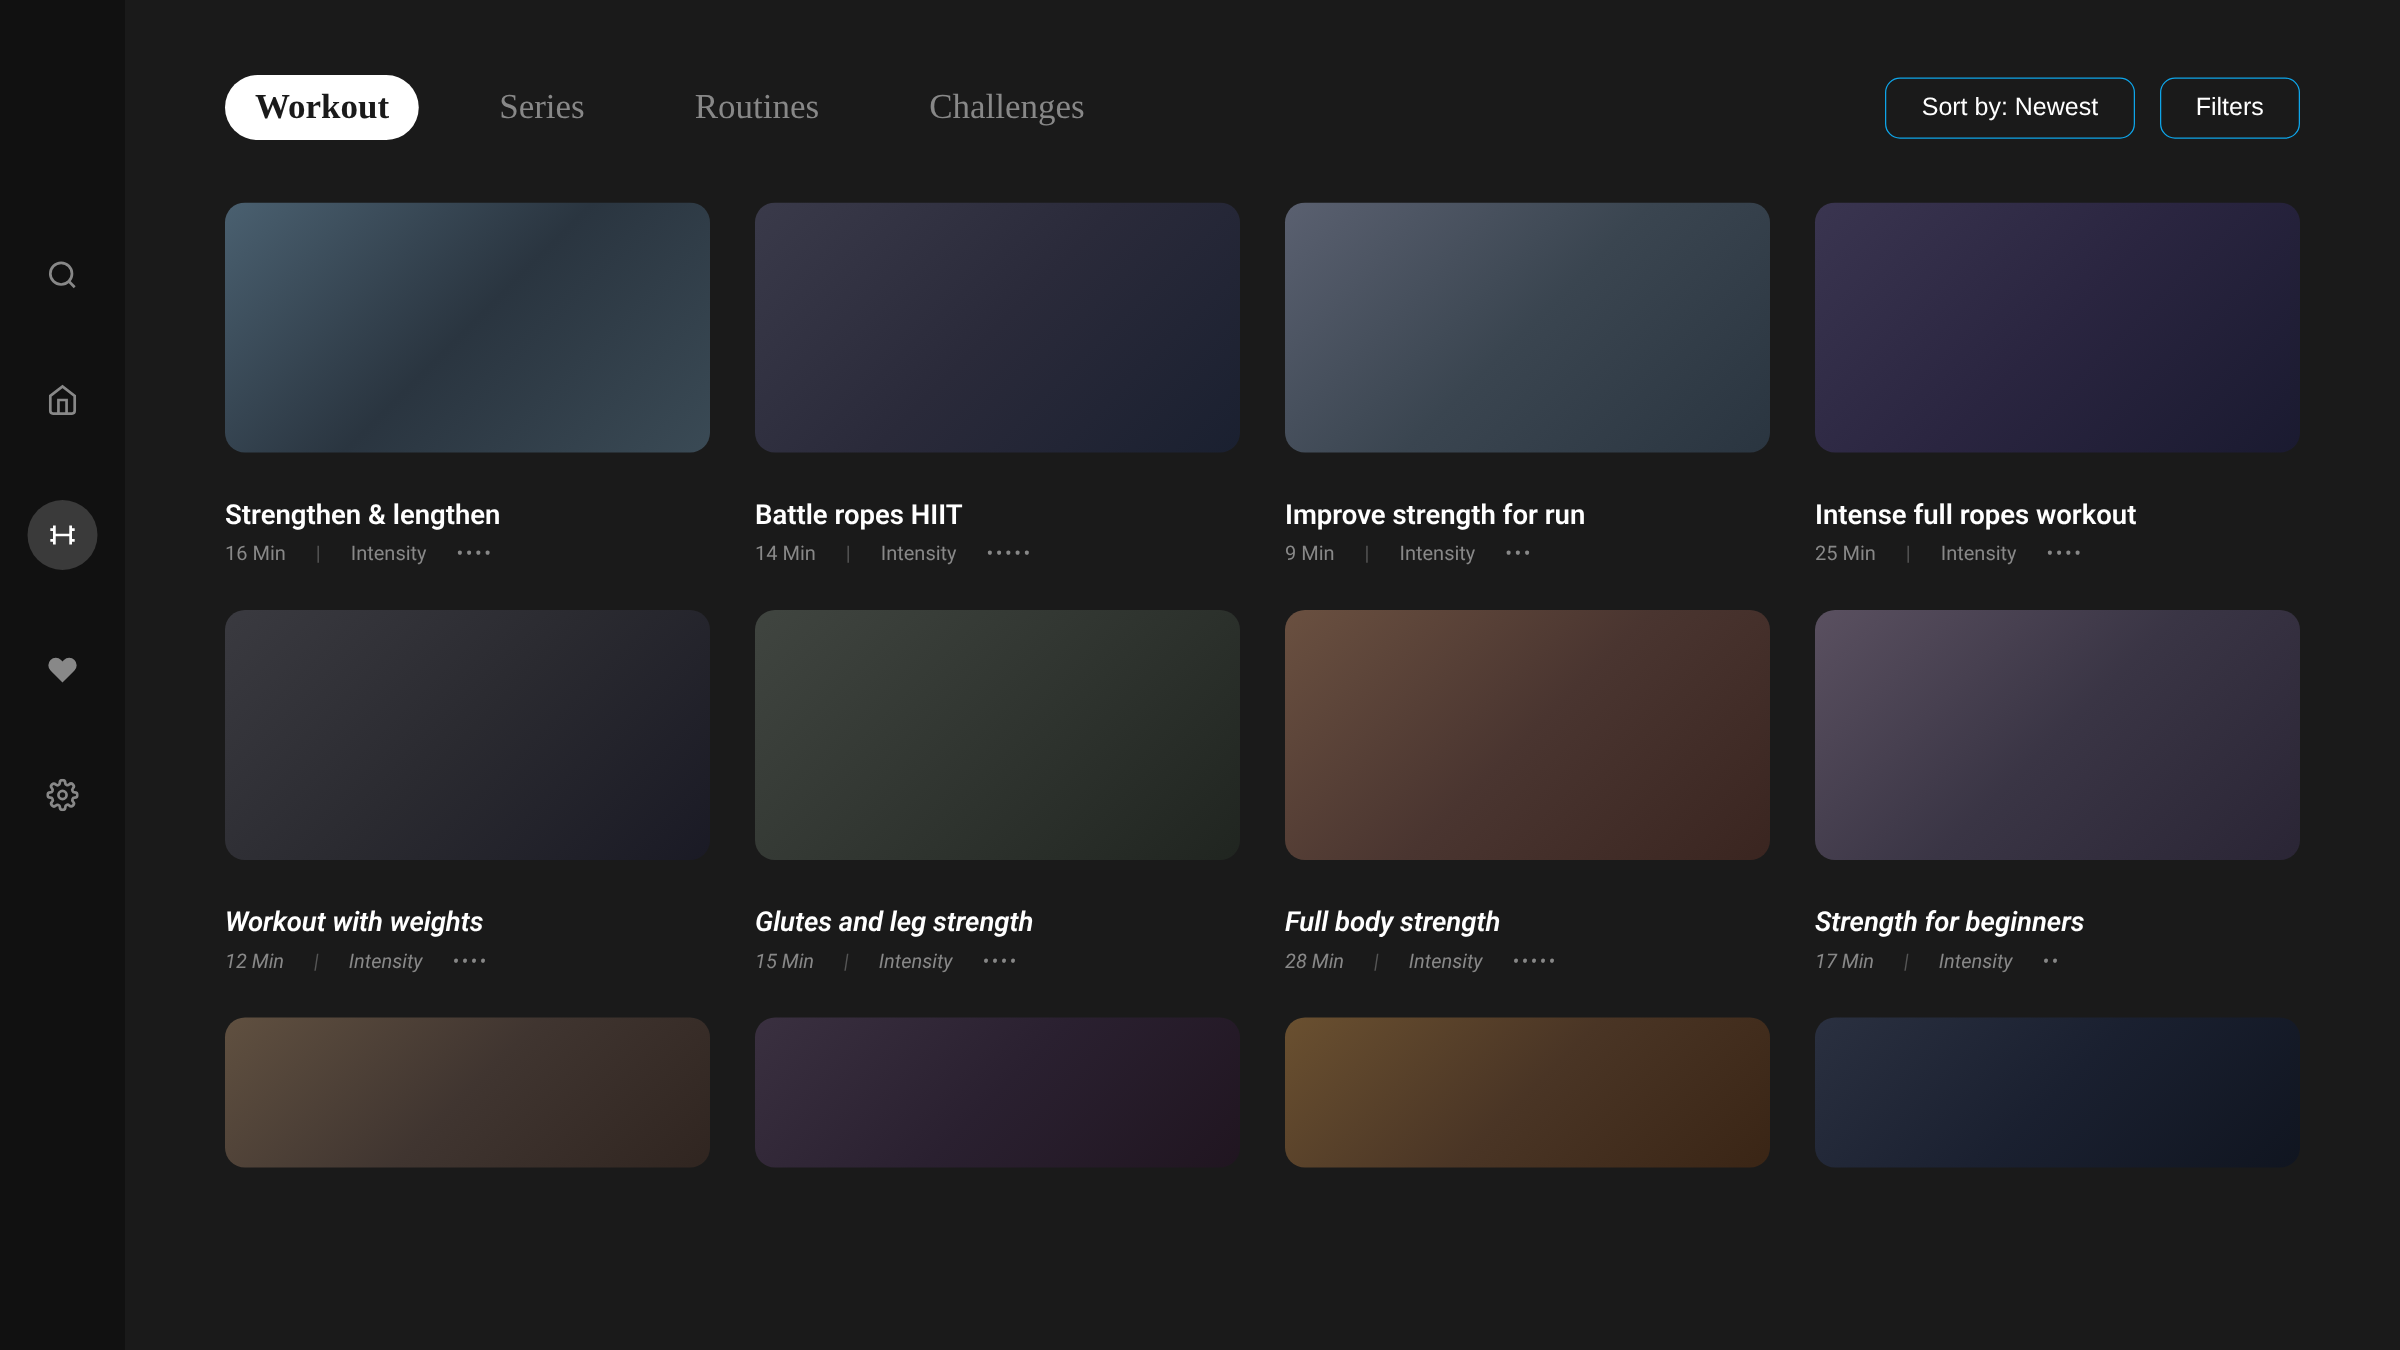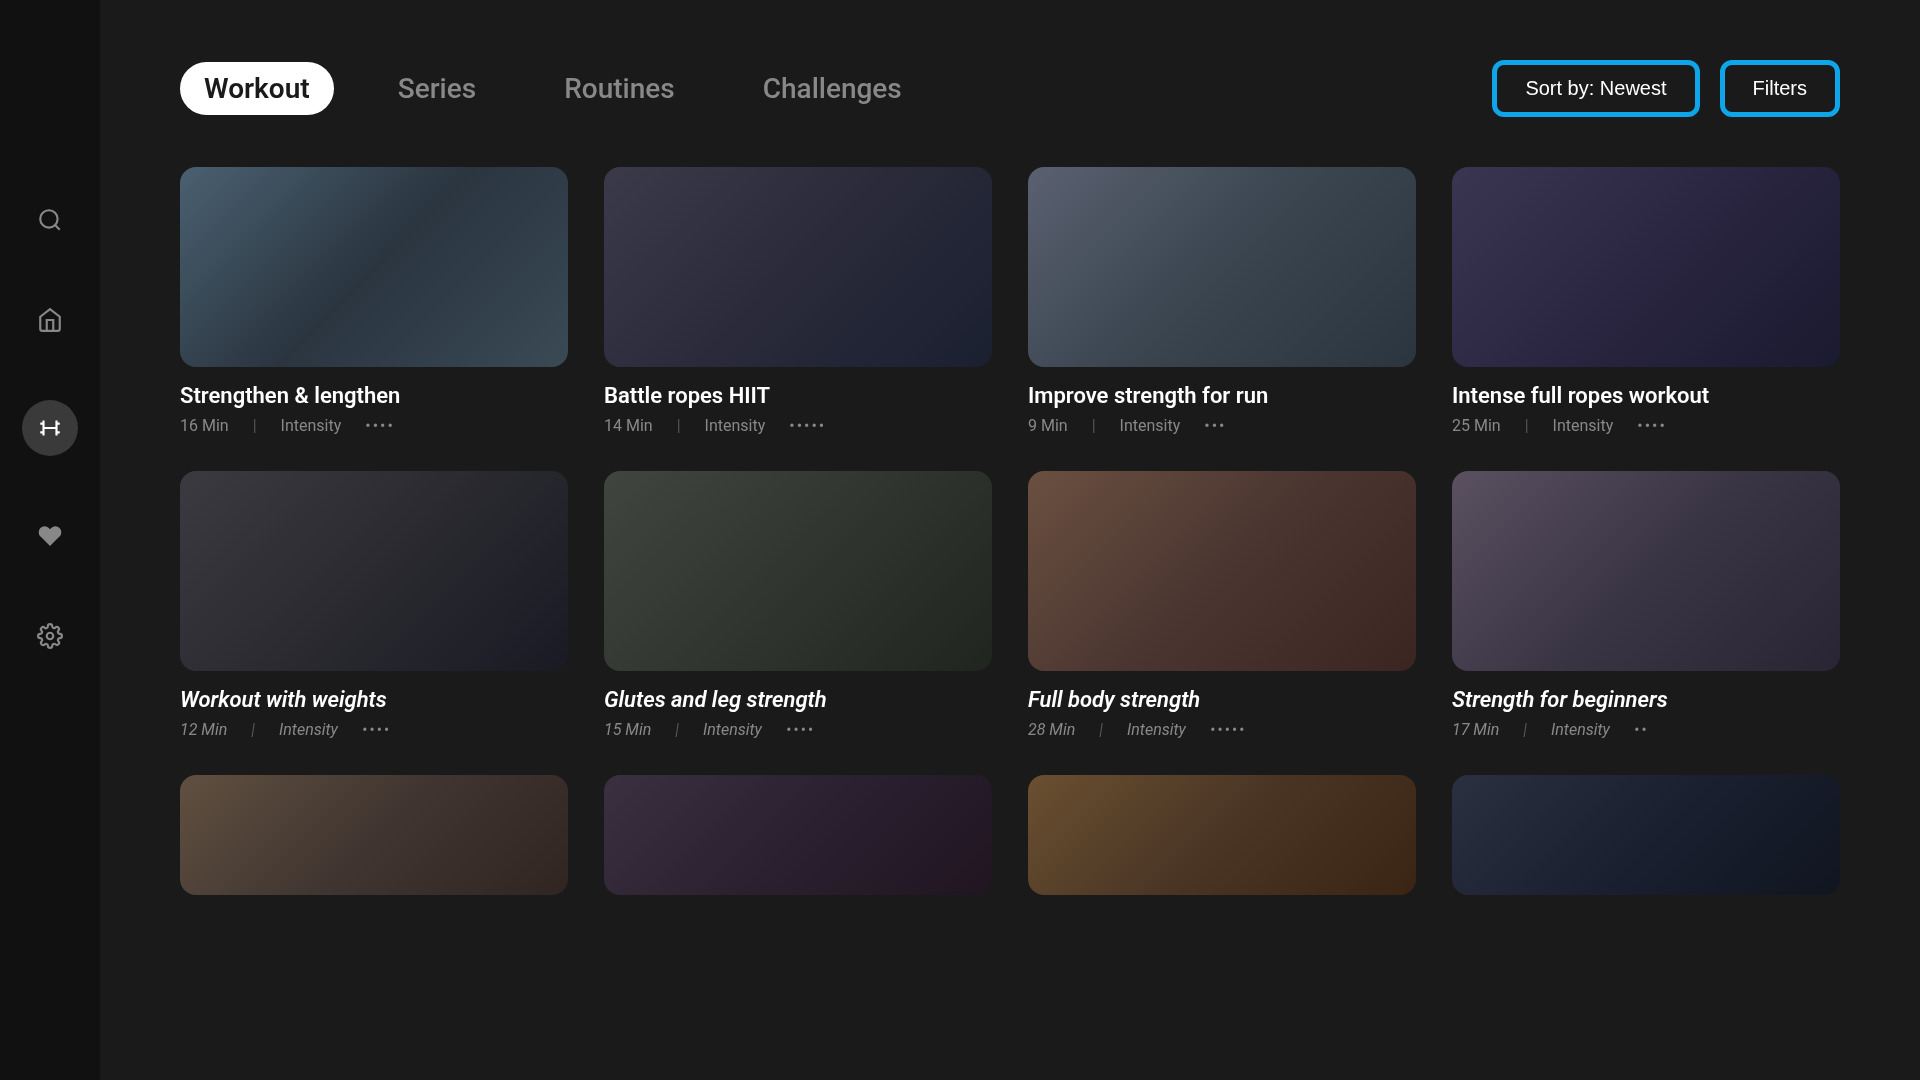--- a/index.html
+++ b/index.html
@@ -67,36 +67,37 @@
       margin-bottom: 50px;
     }
 
     .nav-tab {
       font-size: 28px;
       font-weight: 500;
       color: #888888;
       cursor: pointer;
       padding: 10px 24px;
       border-radius: 30px;
+      font-family: Liberation Serif, serif;
     }
 
     .nav-tab.active {
       background-color: #ffffff;
       color: #1a1a1a;
       font-weight: 600;
     }
 
     .nav-actions {
       margin-left: auto;
       display: flex;
       gap: 20px;
     }
 
     .action-btn {
-      border: 5px solid #0ea5e9;
+      border: 1px solid #0ea5e9;
       background: transparent;
       color: #ffffff;
       font-size: 20px;
       padding: 12px 28px;
       border-radius: 12px;
       cursor: pointer;
     }
 
     
     .workout-grid {
@@ -133,20 +134,21 @@
     .thumb-9 { background: linear-gradient(135deg, #605040 0%, #403530 50%, #302520 100%); }
     .thumb-10 { background: linear-gradient(135deg, #3a3040 0%, #2a2030 50%, #201520 100%); }
     .thumb-11 { background: linear-gradient(135deg, #6a5030 0%, #4a3525 50%, #3a2515 100%); }
     .thumb-12 { background: linear-gradient(135deg, #2a3040 0%, #1a2030 50%, #101520 100%); }
 
     .workout-title {
       font-size: 22px;
       font-weight: 600;
       color: #ffffff;
       margin-bottom: 8px;
+      margin-top: 22px;
     }
 
     .workout-meta {
       font-size: 16px;
       color: #888888;
       display: flex;
       align-items: center;
       gap: 24px;
     }
 

